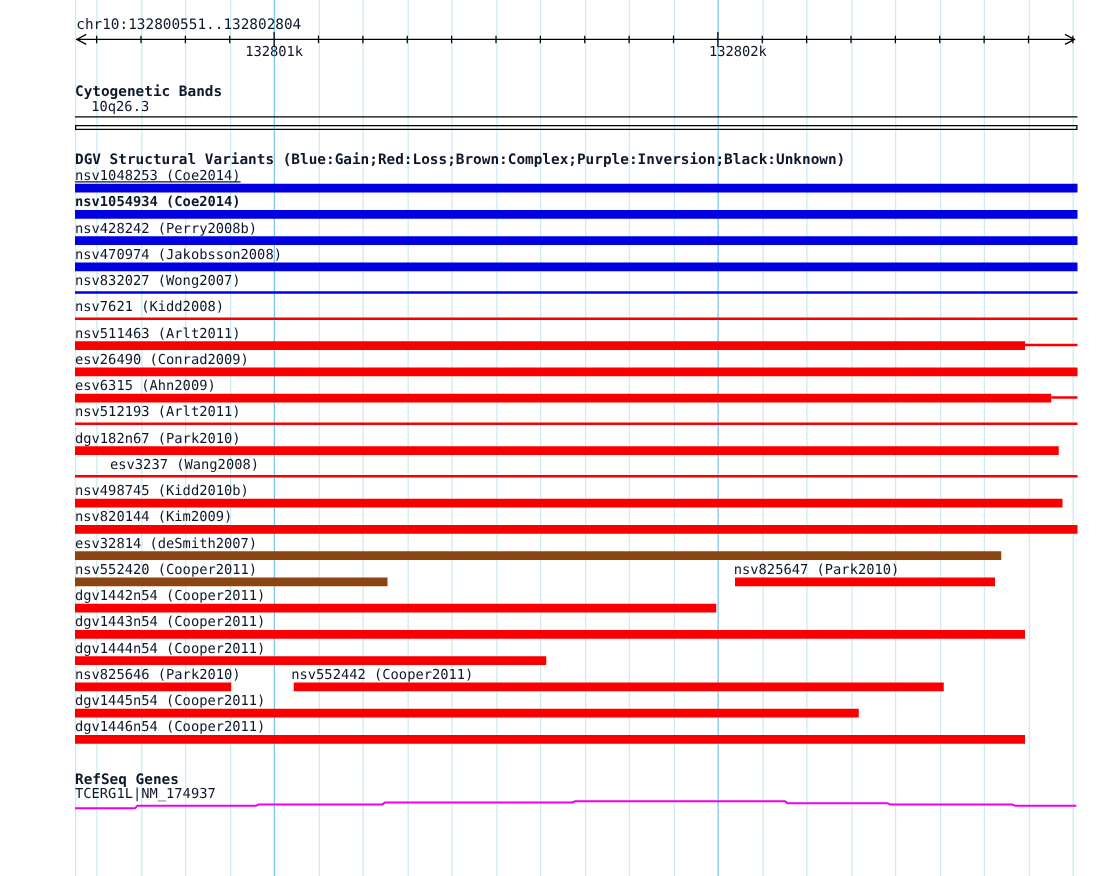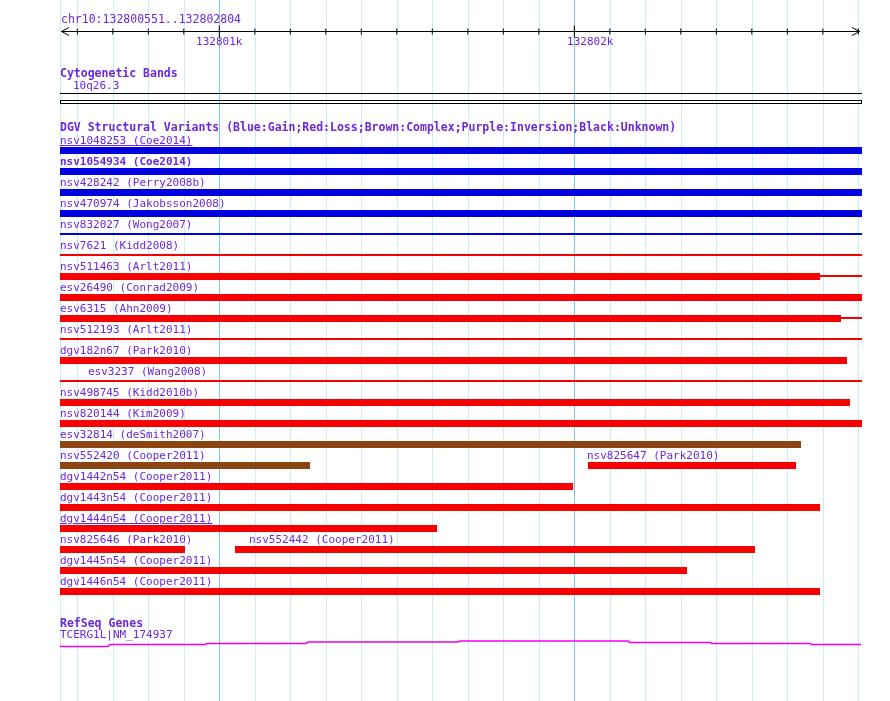--- a/index.html
+++ b/index.html
@@ -1,19 +1,19 @@
 <!DOCTYPE html>
 <html><head>
 <meta charset="utf-8">
 <style>
   html,body{margin:0;padding:0;background:#ffffff;}
   #canvas{
     position:relative;width:890px;height:701px;background:#fefffe;
     font-family:"DejaVu Sans Mono","Liberation Mono",monospace;
-    overflow:hidden;color:#6d28d9;
+    overflow:hidden;color:#0f172a;
   }
   #grid-layer{position:absolute;inset:0;z-index:0;}
   .grid{position:absolute;top:0;bottom:0;width:1px;}
   .gmin{background:#c9edf3;}
   .gmaj{background:#7cc6e6;}
   #lineart{position:absolute;inset:0;z-index:2;pointer-events:none;}
   .lbl{position:absolute;font-size:11px;line-height:11px;white-space:nowrap;z-index:4;}
   .bold{font-weight:bold;font-size:11.5px;line-height:12px;}
   .bar{position:absolute;z-index:3;}
   .ticklbl{position:absolute;font-size:11px;line-height:11px;transform:translateX(-50%);white-space:nowrap;z-index:4;}
@@ -125,25 +125,25 @@
       <div class="lbl" style="left: 60px; top: 429px;">esv32814 (deSmith2007)</div>
       <div class="bar" style="left: 60px; width: 741px; top: 441px; height: 7px; background: rgb(139, 69, 19);"></div>
       <div class="lbl" style="left: 60px; top: 450px;">nsv552420 (Cooper2011)</div>
       <div class="bar" style="left: 60px; width: 250px; top: 462px; height: 7px; background: rgb(139, 69, 19);"></div>
       <div class="lbl" style="left: 587px; top: 450px;">nsv825647 (Park2010)</div>
       <div class="bar" style="left: 588px; width: 208px; top: 462px; height: 7px; background: rgb(248, 0, 0);"></div>
       <div class="lbl" style="left: 60px; top: 471px;">dgv1442n54 (Cooper2011)</div>
       <div class="bar" style="left: 60px; width: 513px; top: 483px; height: 7px; background: rgb(248, 0, 0);"></div>
       <div class="lbl" style="left: 60px; top: 492px;">dgv1443n54 (Cooper2011)</div>
       <div class="bar" style="left: 60px; width: 760px; top: 504px; height: 7px; background: rgb(248, 0, 0);"></div>
-      <div class="lbl" style="left: 60px; top: 513px; text-decoration: underline;">dgv1444n54 (Cooper2011)</div>
+      <div class="lbl" style="left: 60px; top: 513px;">dgv1444n54 (Cooper2011)</div>
       <div class="bar" style="left: 60px; width: 377px; top: 525px; height: 7px; background: rgb(248, 0, 0);"></div>
       <div class="lbl" style="left: 60px; top: 534px;">nsv825646 (Park2010)</div>
       <div class="bar" style="left: 60px; width: 125px; top: 546px; height: 7px; background: rgb(248, 0, 0);"></div>
-      <div class="lbl" style="left: 249px; top: 534px;">nsv552442 (Cooper2011)</div>
+      <div class="lbl" style="left: 233px; top: 534px;">nsv552442 (Cooper2011)</div>
       <div class="bar" style="left: 235px; width: 520px; top: 546px; height: 7px; background: rgb(248, 0, 0);"></div>
       <div class="lbl" style="left: 60px; top: 555px;">dgv1445n54 (Cooper2011)</div>
       <div class="bar" style="left: 60px; width: 627px; top: 567px; height: 7px; background: rgb(248, 0, 0);"></div>
       <div class="lbl" style="left: 60px; top: 576px;">dgv1446n54 (Cooper2011)</div>
       <div class="bar" style="left: 60px; width: 760px; top: 588px; height: 7px; background: rgb(248, 0, 0);"></div>
     </div>
 
   <div class="lbl bold" style="left:60px;top:617px;">RefSeq Genes</div>
   <div class="lbl" style="left:60px;top:629px;">TCERG1L|NM_174937</div>
 </div>

